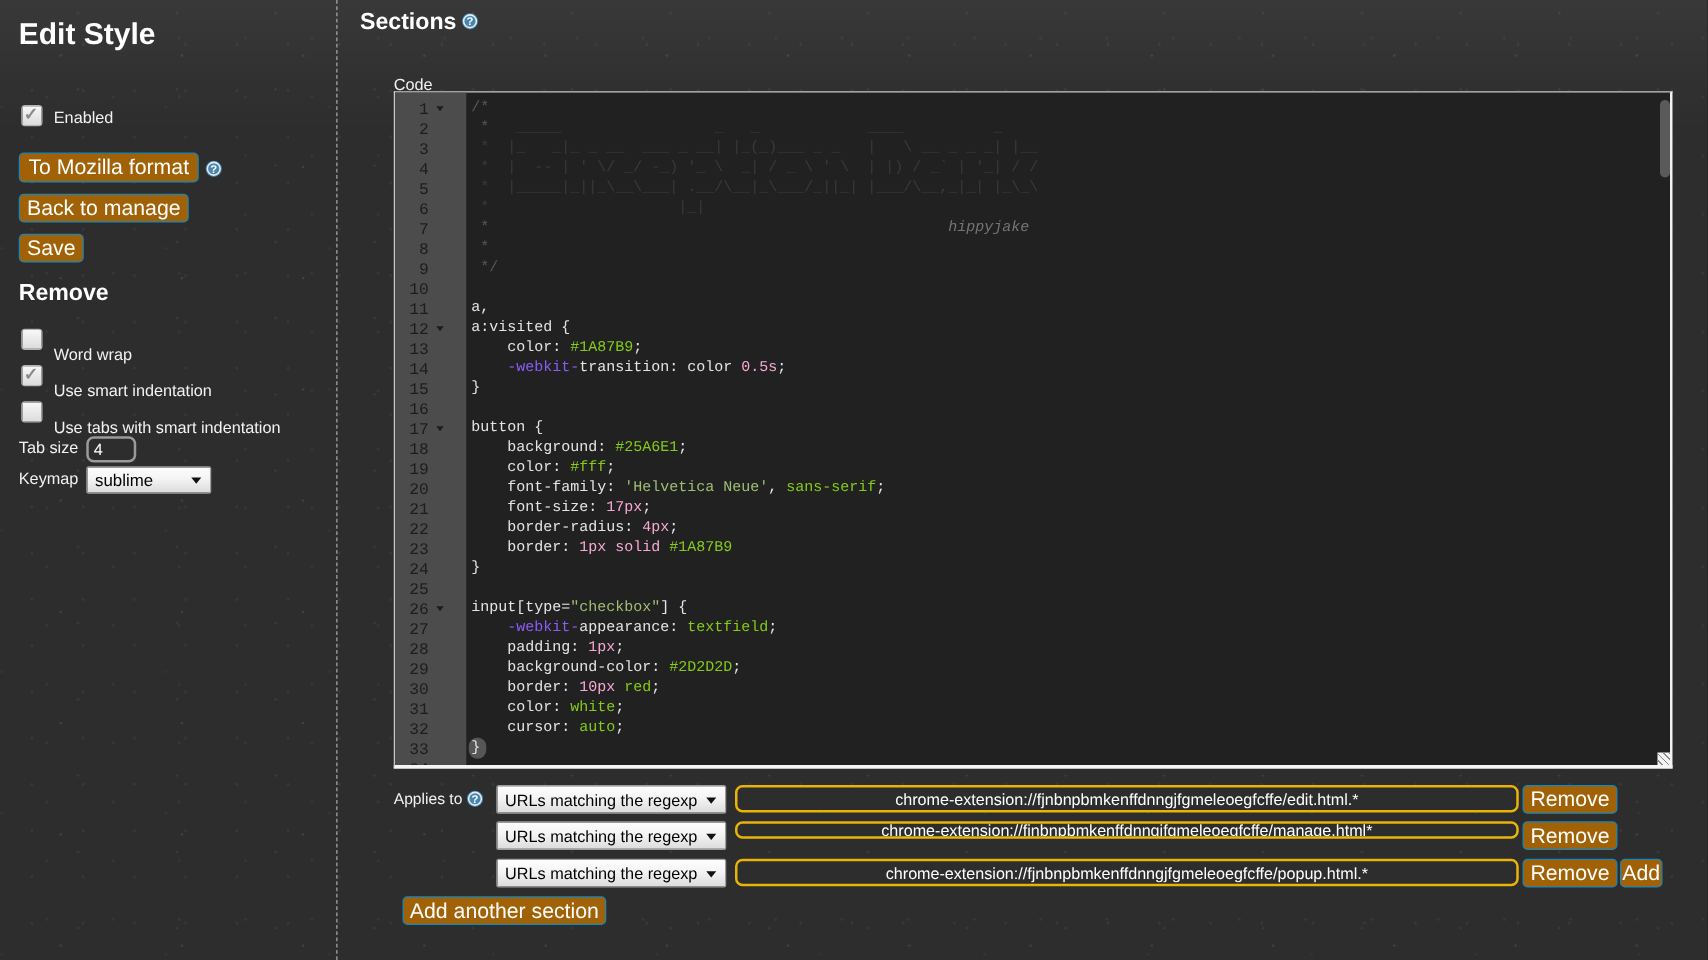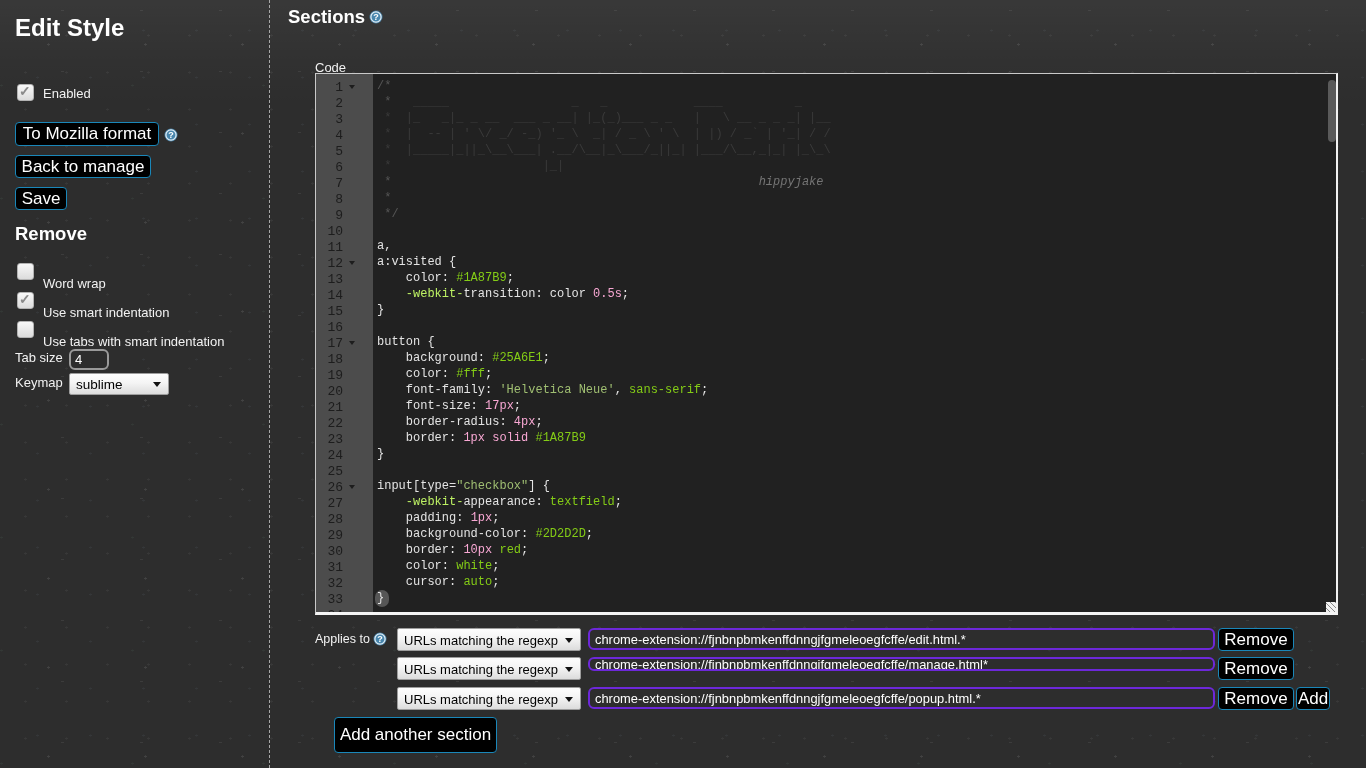--- a/index.html
+++ b/index.html
@@ -23,21 +23,21 @@
 
 #sidebar { position:absolute; left:0; top:0; width:270px; height:768px; border-right:1px dashed #a8a8a8; }
 h1 { font-size:24px; font-weight:bold; color:#fff; }
 h2 { font-size:18.5px; font-weight:bold; color:#fff; }
 .lbl { font-size:13px; color:#f2f2f2; }
 input.txt {
   background:#2d2d2d; border:2px solid #9a9a9a; border-radius:6px;
   color:#fff; font-family:"Liberation Sans",sans-serif; font-size:13px; padding:0 4px;
 }
 .btn {
-  background:#000000; border:1px solid #1a87b9; border-radius:4px;
+  background:#a16207; border:1px solid #1a87b9; border-radius:4px;
   color:#fff; font-family:"Liberation Sans",sans-serif; font-size:17px;
   display:flex; align-items:center; justify-content:center;
 }
 .chk { background:linear-gradient(#f8f8f8,#dcdcdc); border:1px solid #b3b3b3; border-radius:3px;
   width:17px; height:17px; position:absolute; }
 .chk .tick { position:absolute; left:1px; top:-2px; color:#8a8a8a; font-size:14px; font-weight:bold; }
 svg.help { position:absolute; }
 .sel { position:absolute; background:linear-gradient(#fdfdfd,#f4f4f4 45%,#dcdcdc);
   border:1px solid #9d9d9d; border-radius:2px; color:#000; font-size:13px; }
 .sel .stxt { position:absolute; left:6px; top:50%; transform:translateY(-50%); white-space:nowrap; }
@@ -53,28 +53,28 @@
   border-left:3px solid transparent; border-right:3px solid transparent; border-top:4px solid #1d1d1d; }
 #code { position:absolute; left:61px; top:4px;
   font-family:"Liberation Mono",monospace; font-size:12px; line-height:16px; color:#e4e4e4;
   white-space:pre; }
 .cm { color:#565656; }
 .cmart { color:#3a3a3a; }
 .cmname { color:#757575; font-style:italic; }
 .pk { color:#84cc16; }
 .gr { color:#f9a8d4; }
 .st { color:#a0bf72; }
-.mt { color:#bef264; }
+.mt { color:#8b5cf6; }
 #thumb { position:absolute; left:1012px; top:6px; width:8px; height:62px; background:#5a5a5a; border-radius:4px; }
 #grip { position:absolute; right:0px; bottom:0px; width:10px; height:10px; background:#f2f2f2;
   background-image:repeating-linear-gradient(45deg, transparent 0 2.5px, #8a8a8a 2.5px 3.5px); }
 .blob { background:#565656; border-radius:8px; padding:1px 5px 2px 2px; margin-left:-2px; }
 
-input.url { position:absolute; background:#2d2d2d; border:2px solid #6d28d9; border-radius:6px;
-  color:#fff; font-family:"Liberation Sans",sans-serif; font-size:12.9px; padding:0 5px; }
+input.url { position:absolute; background:#2d2d2d; border:2px solid #eab308; border-radius:6px;
+  color:#fff; font-family:"Liberation Sans",sans-serif; font-size:12.9px; padding:0 5px;text-align:center; }
 </style>
 </head>
 <body>
 <div id="sidebar">
   <h1 class="abs" style="left:15px; top:14px;">Edit Style</h1>
   <div class="chk" style="left:17px; top:84px;">
       <span class="tick">✓</span>
     </div>
   <div class="lbl abs" style="left:43px; top:86px;">Enabled</div>
   <div class="btn abs" style="left:15px; top:122px; width:144px; height:24px;">To Mozilla format</div>
@@ -211,14 +211,14 @@
   <div class="btn abs" style="left:1218px; top:657px; width:76px; height:23px;">Remove</div>
 
   <div class="sel" style="left:397px; top:687px; width:184px; height:23px;">
       <span class="stxt">URLs matching the regexp</span>
       <span class="arr"></span>
     </div>
   <input class="url" style="left: 588px; top: 687px; width: 627px; height: 22px;" value="chrome-extension://fjnbnpbmkenffdnngjfgmeleoegfcffe/popup.html.*">
   <div class="btn abs" style="left:1218px; top:687px; width:76px; height:23px;">Remove</div>
   <div class="btn abs" style="left:1296px; top:687px; width:34px; height:23px;">Add</div>
 
-  <div class="btn abs" style="left:334px; top:717px; width:163px; height:36px;">Add another section</div>
+  <div class="btn abs" style="left:322px; top:717px; width:163px; height:23px;">Add another section</div>
 </div>
 
 </body></html>

